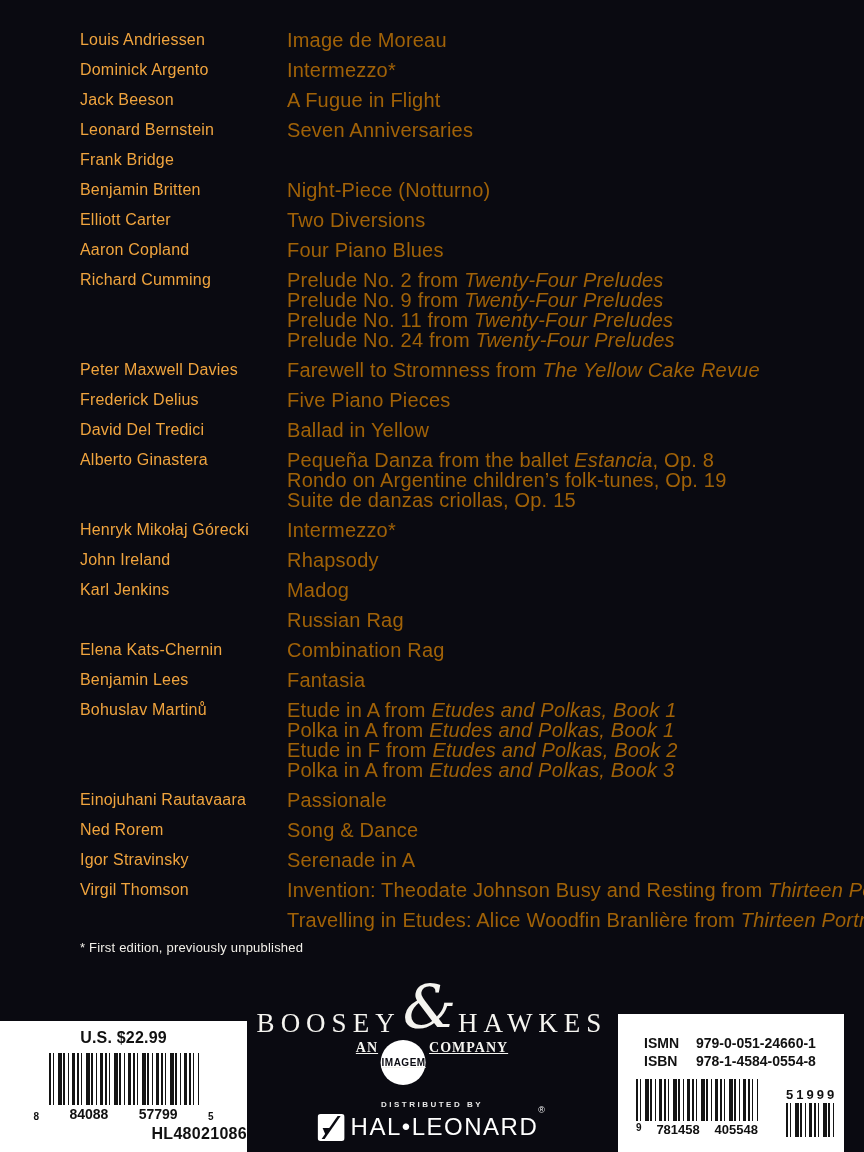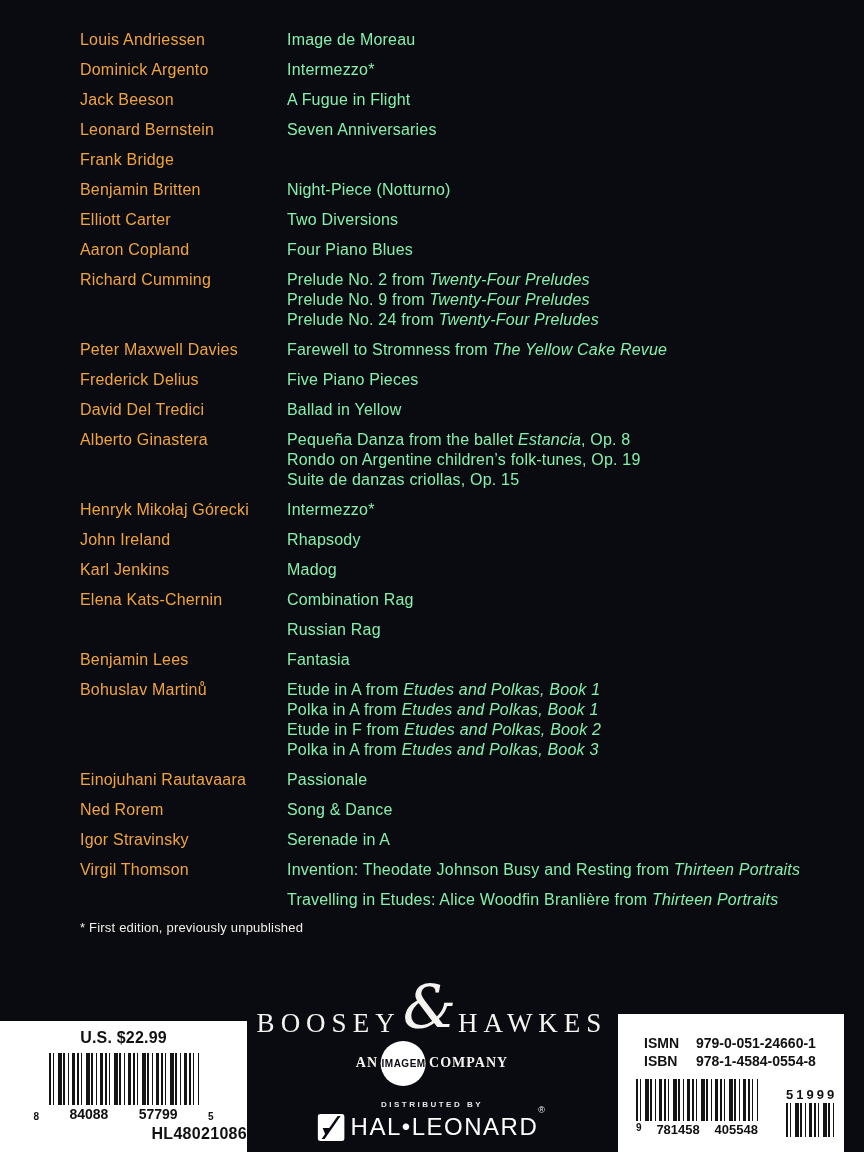--- a/index.html
+++ b/index.html
@@ -16,21 +16,21 @@
   #catalog{
     position:absolute; left:80px; top:30px; right:30px;
   }
   .row{ display:flex; align-items:flex-start; margin-bottom:10px; }
   .composer{
     width:207px; flex:0 0 207px;
     color:#f0a43e;
     font-size:16px; line-height:20px;
     letter-spacing:.2px;
   }
-  .works{ flex:1; color:#86efac; font-size:16px; line-height:20px; letter-spacing:.2px; }
+  .works{ flex:1; color:#a16207; font-size:20px; line-height:20px; letter-spacing:.2px; }
   .work-line{ white-space:nowrap; }
   .work-line .it{ font-style:italic; }
   #footnote{
     margin-top:7px;
     color:#f2efe9; font-size:13px; letter-spacing:.2px;
   }
 
   
   #publisher{
     position:absolute; left:432px; top:975px;
@@ -43,21 +43,21 @@
     font-family:"Liberation Serif", serif;
     font-size:27px; letter-spacing:6px; line-height:1;
     padding-top:10px;
   }
   .bh-amp{
     font-family:"DejaVu Serif", serif;
     font-style:italic;
     font-size:60px; line-height:1;
     margin:0 2px;
   }
-  #imagem{ display:flex; align-items:center; margin-top:3px; height:46px;}
+  #imagem{ display:flex; align-items:flex-start; margin-top:3px; height:46px;text-decoration:underline;}
   .imagem-side{
     font-family:"Liberation Serif", serif;
     font-size:14px; letter-spacing:1px; font-weight:bold;
   }
   .imagem-disc{
     width:45px; height:45px; border-radius:50%;
     background:#ffffff; color:#0a0a11;
     display:flex; align-items:center; justify-content:center;
     font-size:10px; font-weight:bold; letter-spacing:.5px;
     margin:0 3px;
@@ -161,20 +161,21 @@
           <div class="composer">Aaron Copland</div>
           <div class="works">
             <div class="work-line"><span>Four Piano Blues</span></div>
           </div>
         </div>
         <div class="row">
           <div class="composer">Richard Cumming</div>
           <div class="works">
             <div class="work-line"><span>Prelude No. 2 from </span><span class="it">Twenty-Four Preludes</span></div>
             <div class="work-line"><span>Prelude No. 9 from </span><span class="it">Twenty-Four Preludes</span></div>
+            <div class="work-line"><span>Prelude No. 11 from </span><span class="it">Twenty-Four Preludes</span></div>
             <div class="work-line"><span>Prelude No. 24 from </span><span class="it">Twenty-Four Preludes</span></div>
           </div>
         </div>
         <div class="row">
           <div class="composer">Peter Maxwell Davies</div>
           <div class="works">
             <div class="work-line"><span>Farewell to Stromness from </span><span class="it">The Yellow Cake Revue</span></div>
           </div>
         </div>
         <div class="row">
@@ -209,29 +210,29 @@
             <div class="work-line"><span>Rhapsody</span></div>
           </div>
         </div>
         <div class="row">
           <div class="composer">Karl Jenkins</div>
           <div class="works">
             <div class="work-line"><span>Madog</span></div>
           </div>
         </div>
         <div class="row">
+          <div class="composer"></div>
+          <div class="works">
+            <div class="work-line"><span>Russian Rag</span></div>
+          </div>
+        </div>
+        <div class="row">
           <div class="composer">Elena Kats-Chernin</div>
           <div class="works">
             <div class="work-line"><span>Combination Rag</span></div>
-          </div>
-        </div>
-        <div class="row">
-          <div class="composer"></div>
-          <div class="works">
-            <div class="work-line"><span>Russian Rag</span></div>
           </div>
         </div>
         <div class="row">
           <div class="composer">Benjamin Lees</div>
           <div class="works">
             <div class="work-line"><span>Fantasia</span></div>
           </div>
         </div>
         <div class="row">
           <div class="composer">Bohuslav Martinů</div>

